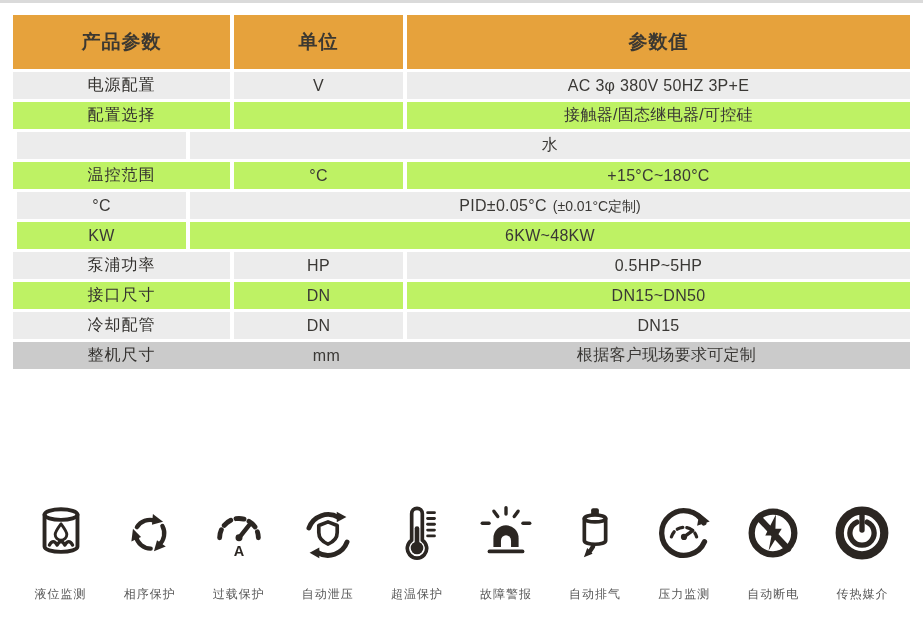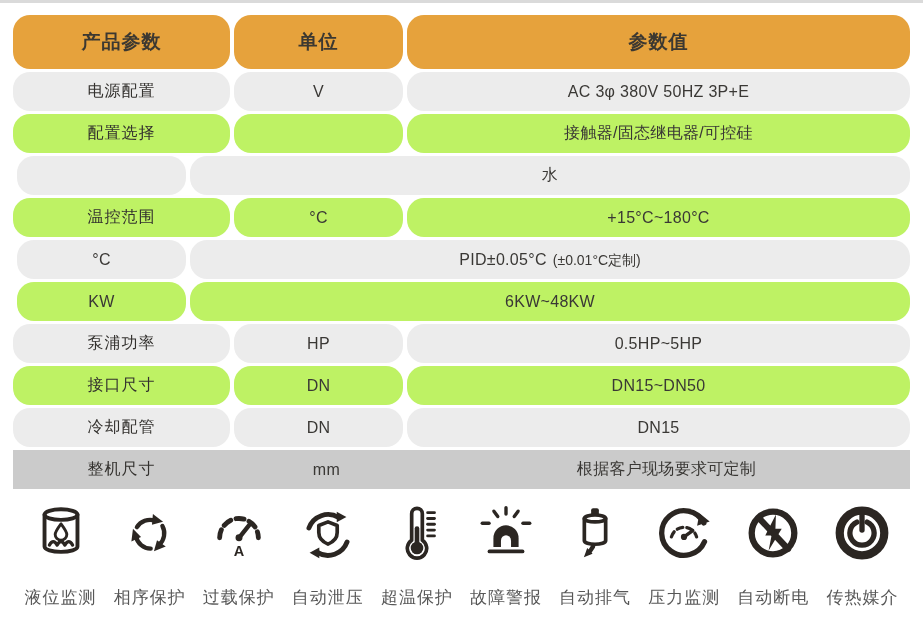--- a/index.html
+++ b/index.html
@@ -3,43 +3,43 @@
 <meta charset="utf-8">
 <style>
   * { margin:0; padding:0; box-sizing:border-box; }
   html,body { width:923px; height:632px; background:#ffffff; overflow:hidden;
               font-family:"Liberation Sans","DejaVu Sans",sans-serif; }
 
   .top-divider { position:absolute; left:0; top:0; width:923px; height:3px; background:#dadada; }
 
   .spec-table { position:absolute; left:13px; top:15px; width:897px; }
 
-  .t-row { display:flex; height:39px; margin-bottom:3px; }
+  .t-row { display:flex; height:27px; margin-bottom:3px; }
   .t-row.header { height:54px; }
 
-  .cell { display:flex; align-items:center; justify-content:center; text-align:center;border-radius:17px; }
+  .cell { display:flex; align-items:center; justify-content:center; text-align:center; }
   .c1 { width:217px; }
   .c2 { width:169px; margin-left:4px; }
   .c3 { flex:1; margin-left:4px; }
 
   .header .cell { background:#e6a23c; color:#3c3831; font-size:19px; font-weight:700; letter-spacing:1px; }
 
   .row-light .cell { background:#ececec; }
   .row-dark  .cell { background:#bef264; }
   .row-merged { background:#cbcbcb;gap:8px; }          
   .row-merged .cell { background:transparent; }
 
   .param-name { font-size:16px; color:#33312e; font-weight:500; letter-spacing:1px; }
   .unit-text, .value-text { font-size:16px; color:#3a3835; letter-spacing:0.3px; }
   .value-note { font-size:14px; color:#3a3835; margin-left:6px; padding-top:3px; }
 
   .features { position:absolute; left:0; top:489px; width:923px; display:flex; padding:0 16px; }
   .feature { flex:1; display:flex; flex-direction:column; align-items:center; }
   .feature-icon { height:70px; margin-top:9px; display:flex; align-items:center; justify-content:center; }
-  .feature-label { margin-top:18px; font-size:17px; color:#575757; letter-spacing:1px; white-space:nowrap; }
+  .feature-label { margin-top:18px; font-size:12px; color:#575757; letter-spacing:1px; white-space:nowrap; }
 
   svg.ic { stroke:#2b2622; fill:none; stroke-linecap:round; stroke-linejoin:round; }
   svg.ic .fill { fill:#2b2622; stroke:none; }
   svg.ic .bgfill { fill:#ffffff; stroke:none; }
   svg.ic text { fill:#2b2622; stroke:none; font-family:"Liberation Sans",sans-serif; font-weight:bold; }
 </style>
 </head>
 <body>
 
 <div class="top-divider"></div>

